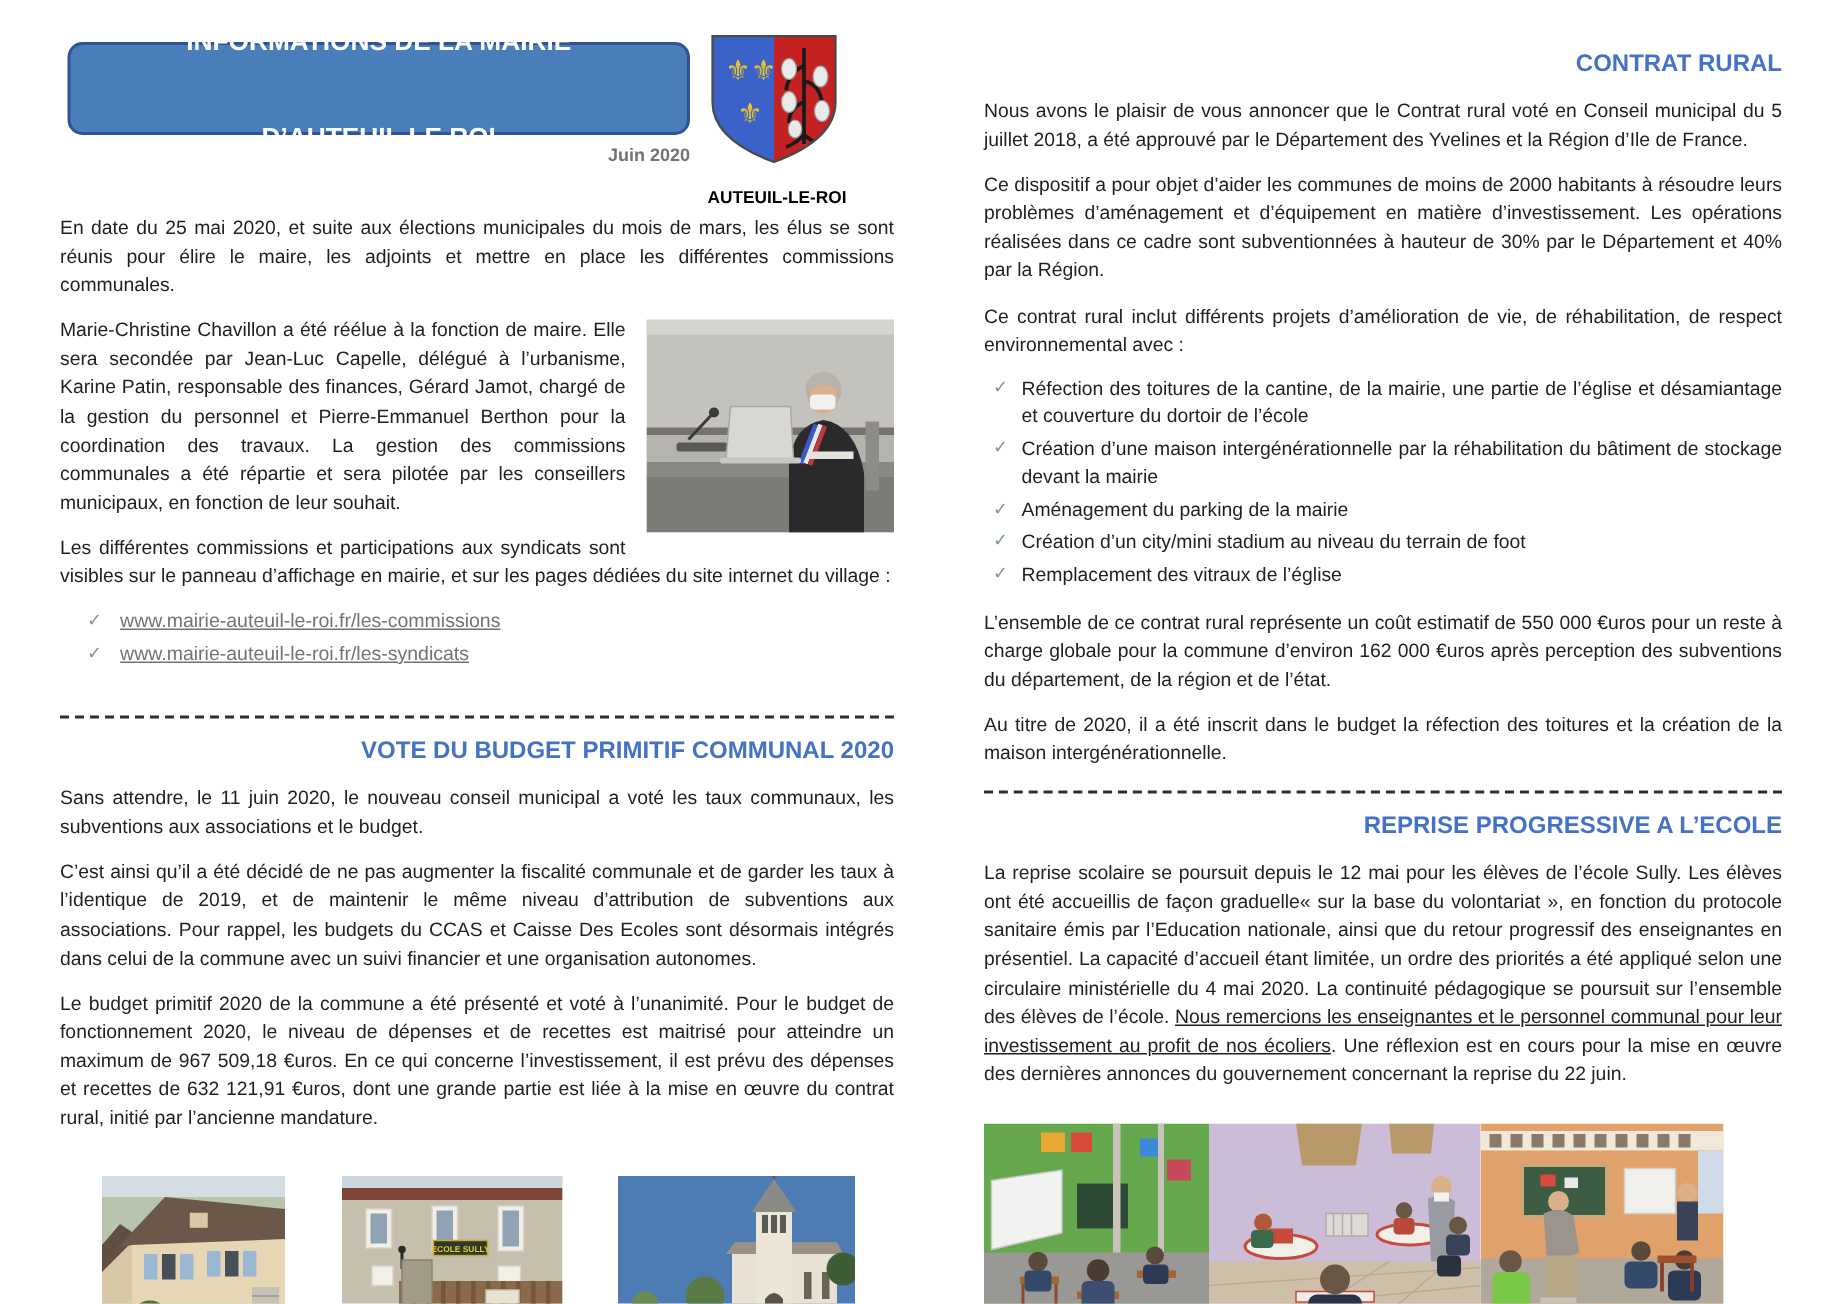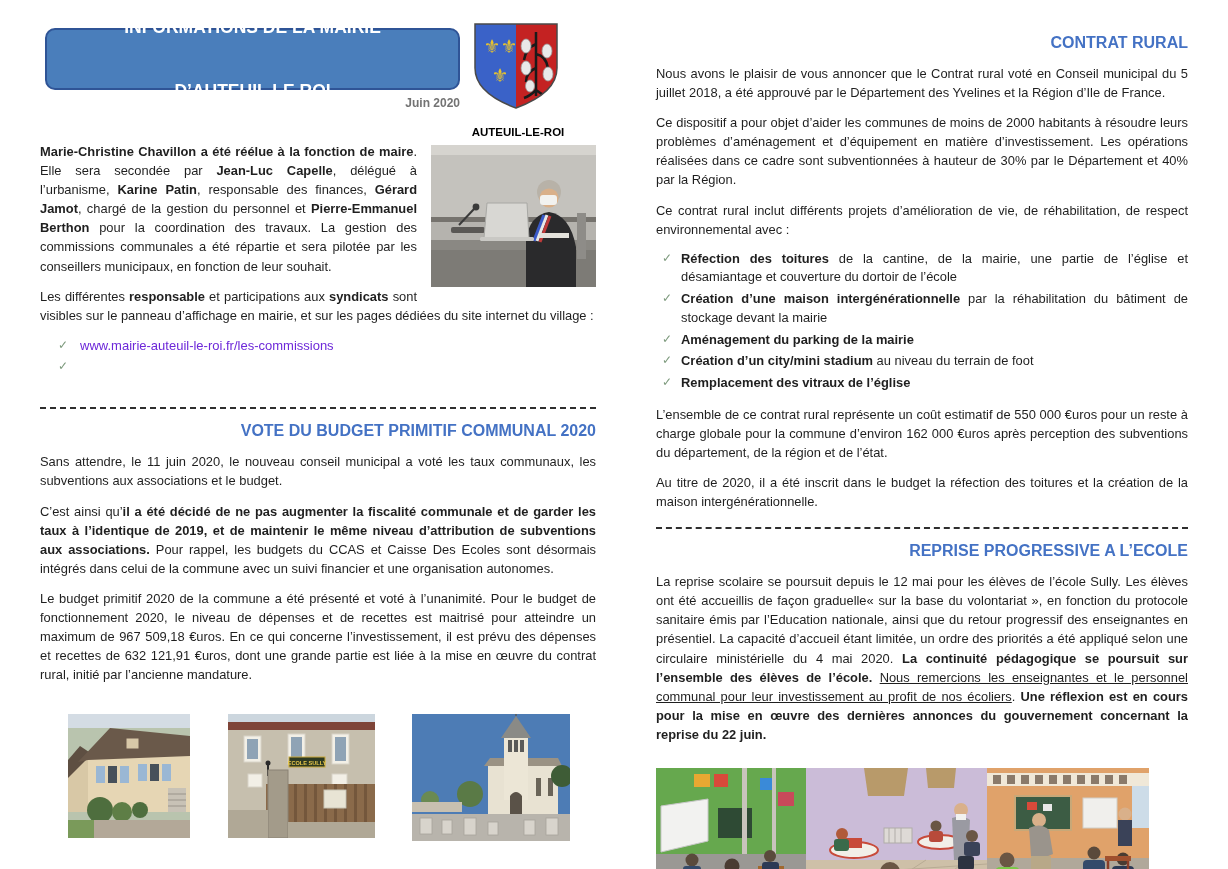--- a/index.html
+++ b/index.html
@@ -7,21 +7,21 @@
   body {
     width: 1228px; height: 869px; background: #ffffff;
     font-family: "Liberation Sans", sans-serif;
     color: #1f1f1f; position: relative; overflow: hidden;
   }
   .col { position: absolute; top: 20px; }
   .col-left  { left: 40px;  width: 556px; }
   .col-right { left: 656px; width: 532px; }
 
   p { margin: 0 0 11px; text-align: justify; font-size: 12.9px; line-height: 1.48; }
-  .b { font-weight: bold; }
+  .b { font-weight: normal; }
   .u { text-decoration: underline; }
 
   
   .header-row { position: relative; height: 122px; }
   .title-box {
     position: absolute; left: 5px; top: 8px; width: 415px; height: 62px;
     background: #4A7EBB; border: 2px solid #2F5496; border-radius: 10px;
     color: #fff; font-weight: bold; font-size: 17.5px; line-height: 1.4;
     display: flex; flex-direction: column; justify-content: center; text-align: center; gap: 40px;
   }
@@ -32,21 +32,21 @@
   .crest-label { font-weight: bold; font-size: 11.5px; color: #000; margin-top: 12px; }
 
   .badge { float: left; margin: 4px 12px 4px 12px; }
   .mayor-photo { float: right; margin: 3px 0 8px 14px; }
   svg { display: block; }
   .clear { clear: both; }
 
   .link-list { margin: 4px 0 16px 18px; }
   .link-item { display: flex; gap: 12px; font-size: 13px; line-height: 1.5; margin-bottom: 2px; }
   .check { color: #7E9B7E; font-size: 12px; flex: 0 0 auto; }
-  .link-text { color: #6d28d9; cursor: pointer; }
+  .link-text { color: #737373; text-decoration: underline; cursor: pointer; }
 
   .separator { border: 0; border-top: 2px dashed #2e2e2e; margin: 16px 0 13px; }
   .section-heading {
     text-align: right; color: #4472C4; font-weight: bold; font-size: 16px;
     margin: 0 0 12px;
   }
   .col-right .section-heading.first { margin-top: 14px; }
 
   .bullets { list-style: none; margin: 0 0 12px; padding: 0 0 0 6px; }
   .bullets li { display: flex; gap: 9px; font-size: 12.9px; line-height: 1.45;
@@ -87,20 +87,21 @@
           <ellipse cx="82" cy="54" rx="5" ry="7" fill="#e9e9e9" stroke="#999" stroke-width="0.8"></ellipse>
           <ellipse cx="64" cy="66" rx="4.5" ry="6" fill="#e9e9e9" stroke="#999" stroke-width="0.8"></ellipse>
         </g>
         <path d="M9,4 H91 V48 Q91,73 50,88 Q9,73 9,48 Z" fill="none" stroke="#4a4a4a" stroke-width="1.5"></path>
       </svg>
       <div class="crest-label">AUTEUIL-LE-ROI</div>
     </div>
   </div>
 
   <div>
+    <p>En date du 25 mai 2020, et suite aux élections municipales du mois de mars, les élus se sont réunis pour élire le maire, les adjoints et mettre en place les différentes commissions communales.</p>
     <div class="clear"></div>
 
     <div class="mayor-photo">
       <svg width="165" height="142" viewBox="0 0 165 142" aria-hidden="true">
         <rect width="165" height="142" fill="#c4c2bd"></rect>
         <rect y="0" width="165" height="10" fill="#d6d4cf"></rect>
         <rect y="72" width="165" height="5" fill="#76736e"></rect>
         <rect y="77" width="165" height="18" fill="#b5b3ae"></rect>
         <rect y="95" width="165" height="10" fill="#8a8883"></rect>
         <rect y="105" width="165" height="37" fill="#7d7b76"></rect>
@@ -114,29 +115,30 @@
         <path d="M119,71 L109,97" stroke="#c03a3a" stroke-width="3"></path>
         <circle cx="118" cy="47" r="12" fill="#b8b2a8"></circle>
         <circle cx="118" cy="53" r="9.6" fill="#d9b08a"></circle>
         <rect x="109" y="50" width="17" height="10" rx="3" fill="#f2f2f0"></rect>
         <polygon points="56,58 96,58 98,93 53,93" fill="#d8d7d3" stroke="#a8a8a4" stroke-width="1"></polygon>
         <rect x="49" y="92" width="54" height="4" rx="1.5" fill="#c9c8c4"></rect>
         <rect x="108" y="88" width="30" height="5" fill="#e4e2dc"></rect>
       </svg>
     </div>
     <p><span class="b">Marie-Christine Chavillon a été réélue à la fonction de maire</span><span>. Elle sera secondée par </span><span class="b">Jean-Luc Capelle</span><span>, délégué à l’urbanisme, </span><span class="b">Karine Patin</span><span>, responsable des finances, </span><span class="b">Gérard Jamot</span><span>, chargé de la gestion du personnel et </span><span class="b">Pierre-Emmanuel Berthon</span><span> pour la coordination des travaux. La gestion des commissions communales a été répartie et sera pilotée par les conseillers municipaux, en fonction de leur souhait.</span></p>
-    <p><span>Les différentes </span><span class="b">responsable</span><span> et participations aux </span><span class="b">syndicats</span><span> sont visibles sur le panneau d’affichage en mairie, et sur les pages dédiées du site internet du village :</span></p>
+    <p><span>Les différentes </span><span class="b">commissions</span><span> et participations aux </span><span class="b">syndicats</span><span> sont visibles sur le panneau d’affichage en mairie, et sur les pages dédiées du site internet du village :</span></p>
 
     <div class="link-list">
       <div class="link-item">
         <span class="check">✓</span>
         <span class="link-text">www.mairie-auteuil-le-roi.fr/les-commissions</span>
       </div>
       <div class="link-item">
         <span class="check">✓</span>
+        <span class="link-text">www.mairie-auteuil-le-roi.fr/les-syndicats</span>
       </div>
     </div>
     <div class="clear"></div>
   </div>
 
   <hr class="separator">
 
   <div>
     <h2 class="section-heading">VOTE DU BUDGET PRIMITIF COMMUNAL 2020</h2>
     <p>Sans attendre, le 11 juin 2020, le nouveau conseil municipal a voté les taux communaux, les subventions aux associations et le budget.</p>

